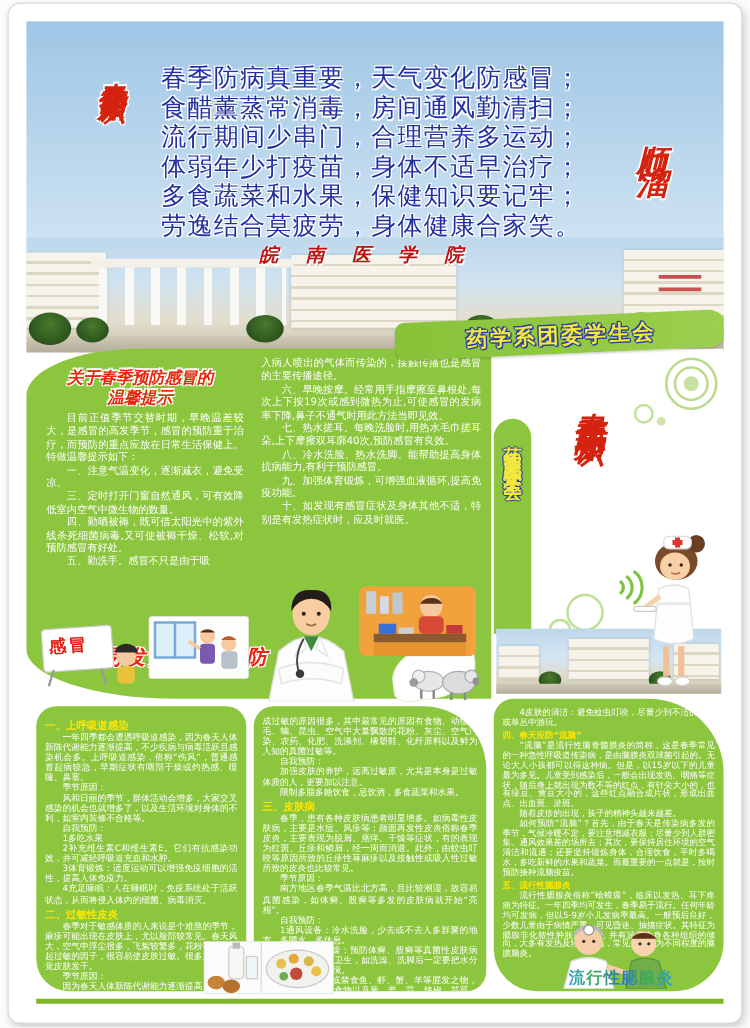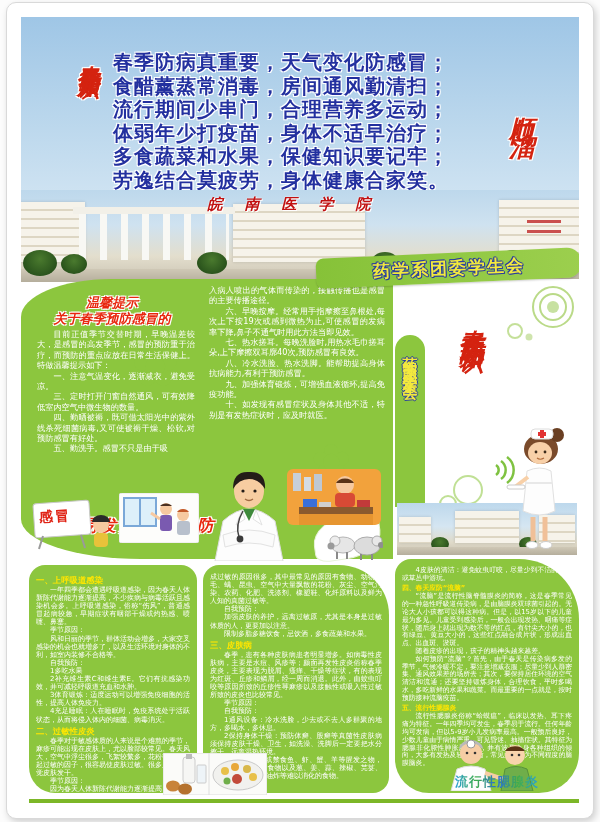--- a/index.html
+++ b/index.html
@@ -6,22 +6,22 @@
   #stage{position:relative;width:600px;height:822px;background:#fcfcfc;overflow:hidden;}
   .abs{position:absolute;}
   #poster{position:absolute;left:6px;top:2px;width:586px;height:815px;background:#fff;
     border:1px solid #d9d9d9;border-radius:10px;box-shadow:2px 3px 7px rgba(0,0,0,.18);}
   #content{position:absolute;left:14px;top:14px;width:558px;height:786px;overflow:hidden;background:#fff;}
   
   .sky{left:0;top:0;width:558px;height:180px;background:linear-gradient(180deg,#9fc6e6 0%,#b9d6ec 55%,#cfe3f2 100%);}
   .vred{writing-mode:vertical-rl;text-orientation:upright;font-weight:900;font-style:italic;color:#d42310;
     text-shadow:1px 1px 0 #fff,-1px -1px 0 #fff,1px -1px 0 #fff,-1px 1px 0 #fff,0 0 2px #fff;}
   .poem{left:92px;top:34px;width:386px;}
-  .rhyme-line{font-size:20px;font-weight:700;color:#23309f;line-height:23.5px;letter-spacing:1px;white-space:nowrap;
-    text-shadow:1px 1px 0 #fff,-1px -1px 0 #fff,1px -1px 0 #fff,-1px 1px 0 #fff,0 0 1px #fff;}
+  .rhyme-line{font-size:20px;font-weight:400;color:#23309f;line-height:23.5px;letter-spacing:1px;white-space:nowrap;
+    text-shadow:1px 1px 0 #fff,-1px -1px 0 #fff,1px -1px 0 #fff,-1px 1px 0 #fff,0 0 1px #fff;margin-left:16px;}
   
   .photo{left:0;top:173px;width:558px;height:92px;overflow:hidden;
     background:linear-gradient(180deg,#bdd8ec 0%,#cfe2f0 38%,#e3decd 72%,#c9c2b1 100%);}
   .bldg{position:absolute;background:repeating-linear-gradient(180deg,#f6f3ea 0 7px,#ddd6c3 7px 9px);box-shadow:0 0 3px rgba(0,0,0,.15);}
   .tree{position:absolute;border-radius:50%;background:radial-gradient(circle at 50% 35%,#4a7a2e,#28511b 75%);}
   .gate{position:absolute;left:58px;top:24px;width:150px;height:46px;
     background:repeating-linear-gradient(90deg,#f8f8f4 0 7px,rgba(255,255,255,0) 7px 21px);}
   .gate:before{content:"";position:absolute;left:-6px;top:-7px;width:162px;height:7px;background:#f2f0e8;}
   .ground{position:absolute;left:0;bottom:0;width:100%;height:13px;background:linear-gradient(#cfc8b6,#b5ae9c);}
   .schoolname{position:absolute;left:0;top:5px;width:100%;text-align:center;font-size:15px;font-weight:900;font-style:italic;
@@ -104,22 +104,22 @@
     </div>
 
     <div class="abs banner">
       <span>药学系团委学生会</span>
     </div>
 
     <div class="abs gpanel"></div>
     <div class="abs flower wleaf" style="left:110px;top:320px;font-size:58px;">✿</div>
     <div class="abs flower wleaf" style="left:290px;top:420px;font-size:48px;">✿</div>
     <div class="abs tips-title">
+      <div>关于春季预防感冒的</div>
       <div>温馨提示</div>
-      <div>关于春季预防感冒的</div>
     </div>
     <div class="abs tips-txt" style="left:16px;top:312px;width:158px;">
           <div class="blk p">目前正值季节交替时期，早晚温差较大，是感冒的高发季节，感冒的预防重于治疗，而预防的重点应放在日常生活保健上。特做温馨提示如下：</div>
           <div class="blk p">一、注意气温变化，逐渐减衣，避免受凉。</div>
           <div class="blk p">三、定时打开门窗自然通风，可有效降低室内空气中微生物的数量。</div>
           <div class="blk p">四、勤晒被褥，既可借太阳光中的紫外线杀死细菌病毒,又可使被褥干燥、松软,对预防感冒有好处。</div>
           <div class="blk p">五、勤洗手。感冒不只是由于吸</div>
         </div>
     <div class="abs tips-txt" style="left:188px;top:268px;width:176px;">
           <div class="blk p c">入病人喷出的气体而传染的，接触传播也是感冒的主要传播途径。</div>
@@ -274,20 +274,21 @@
           <div class="blk p">因为春天人体新陈代谢能力逐渐提高，皮脂腺分泌日益增多，皮肤在自我改变。这个时期，皮肤非常敏感，如果不注重防护和保养，就会患上皮炎。造</div>
         </div>
     <div id="dcol2" class="abs gcol" style="left:182px;top:548px;width:186px;height:228px;border-radius:16px 50px 16px 16px;">
           <div class="blk p c">成过敏的原因很多，其中最常见的原因有食物、动物皮毛、螨、昆虫、空气中大量飘散的花粉、灰尘、空气污染、农药、化肥、洗涤剂、橡塑鞋、化纤原料以及鲜为人知的真菌过敏等。</div>
           <div class="blk p">自我预防：</div>
           <div class="blk p">加强皮肤的养护，远离过敏原，尤其是本身是过敏体质的人，更要加以注意。</div>
           <div class="blk p">限制多脂多糖饮食，忌饮酒，多食蔬菜和水果。</div>
           <div class="blk h">三、皮肤病</div>
           <div class="blk p">春季，患有各种皮肤病患者明显增多。如病毒性皮肤病，主要是水痘、风疹等；颜面再发性皮炎俗称春季皮炎，主要表现为脱屑、瘙痒、干燥等症状，有的表现为红斑、丘疹和鳞屑，经一周而消退。此外，由蚊虫叮咬等原因所致的丘疹性荨麻疹以及接触性或吸入性过敏所致的皮炎也比较常见。</div>
           <div class="blk p">季节原因：</div>
+          <div class="blk p">南方地区春季气温比北方高，且比较潮湿，故容易真菌感染，如体癣、股癣等多发的皮肤病就开始“亮相”。</div>
           <div class="blk p">自我预防：</div>
           <div class="blk p">1通风设备：冷水洗脸，少去或不去人多群聚的地方，多喝水，多休息。</div>
           <div class="blk p">2保持身体干燥：预防体癣、股癣等真菌性皮肤病须保持皮肤干燥、卫生，如洗澡、洗脚后一定要把水分擦干，远离湿热环境。</div>
           <div class="blk p">3饮食：少量或禁食鱼、虾、蟹、羊等腥发之物，鸡、鸭、鹅等禽类食物以及葱、姜、蒜、辣椒、芫荽、酒类等刺激食物或油炸等难以消化的食物。</div>
         </div>
     <div id="dcol3" class="abs gcol" style="left:374px;top:542px;width:184px;height:234px;border-radius:16px 60px 40px 34px;">
           <div class="blk p">4皮肤的清洁：避免蚊虫叮咬，尽量少到不洁的水域或草丛中游玩。</div>
           <div class="blk h">四、春天应防“流脑”</div>
           <div class="blk p">“流脑”是流行性脑脊髓膜炎的简称，这是春季常见的一种急性呼吸道传染病，是由脑膜炎双球菌引起的。无论大人小孩都可以得这种病。但是，以15岁以下的儿童最为多见。儿童受到感染后，一般会出现发热、咽痛等症状，随后身上就出现为数不等的红点，有针尖大小的，也有绿豆、黄豆大小的，这些红点融合成片状，形成出血点、出血斑、淤斑。</div>
           <div class="blk p">随着皮疹的出现，孩子的精神头越来越差。</div>

